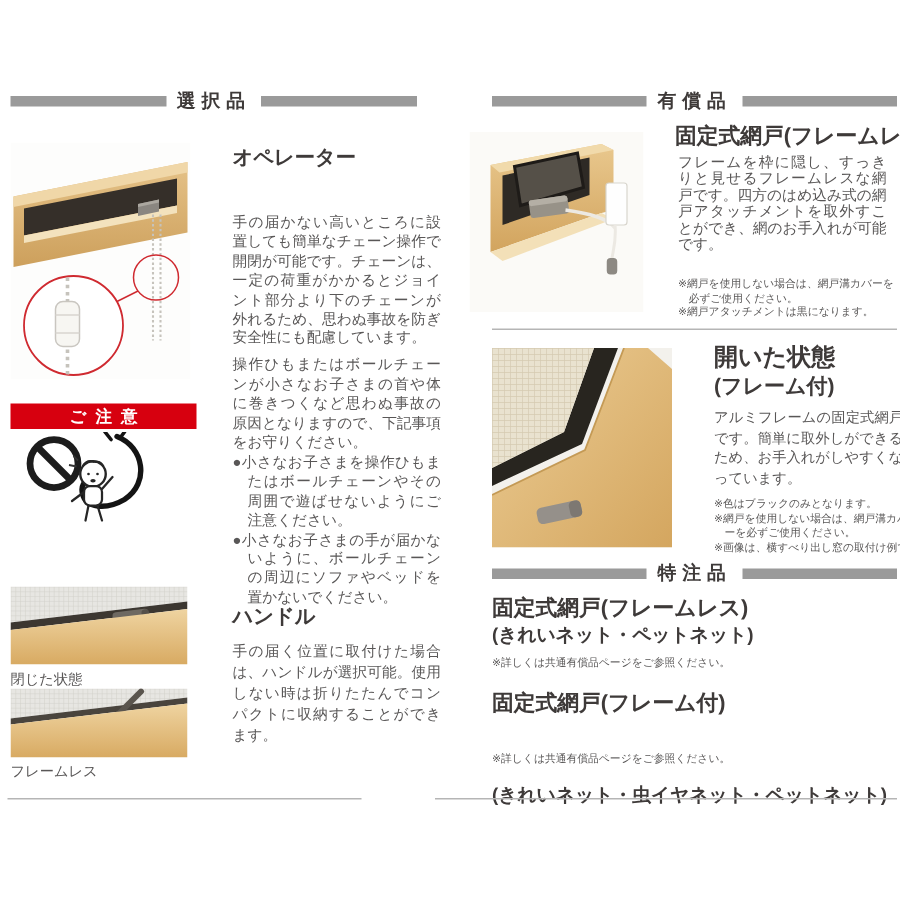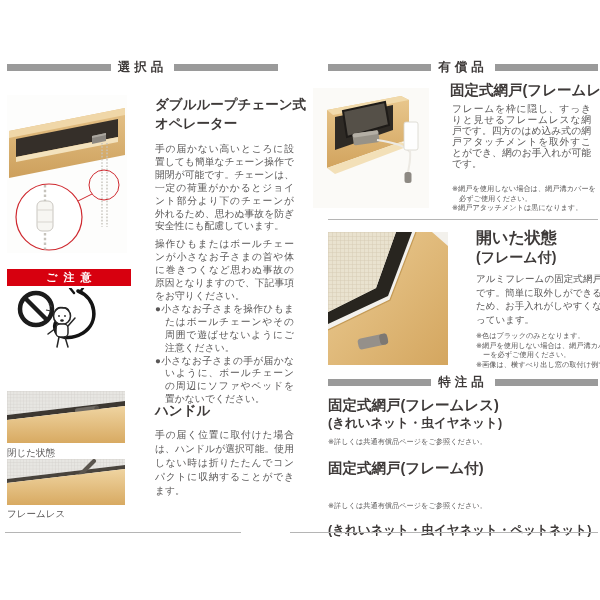--- a/index.html
+++ b/index.html
@@ -56,21 +56,20 @@
       <g clip-path="url(#magclip)">
         <line x1="38" y1="90" x2="38" y2="155" stroke="#c6c3bc" stroke-width="2.4" stroke-dasharray="2.4 2.4"></line>
         <rect x="30" y="106" width="16" height="30" rx="5" fill="#f7f6f2" stroke="#c9c6c0" stroke-width="1"></rect>
         <line x1="30" y1="115" x2="46" y2="115" stroke="#d8d5cf" stroke-width="1"></line>
         <line x1="30" y1="127" x2="46" y2="127" stroke="#d8d5cf" stroke-width="1"></line>
       </g>
     </svg>
   </div>
 
   <div class="abs h-main" style="left:155px;top:95px;font-size:13.5px;line-height:19px;">
-    <div>ダブルループチェーン式</div>
     <div>オペレーター</div>
   </div>
   <div class="abs body-txt" style="left:155px;top:143px;width:139px;font-size:9.8px;line-height:12.9px;">
     <div style="margin-bottom:5px;">手の届かない高いところに設置しても簡単なチェーン操作で開閉が可能です。チェーンは、一定の荷重がかかるとジョイント部分より下のチェーンが外れるため、思わぬ事故を防ぎ安全性にも配慮しています。</div>
     <div>操作ひもまたはボールチェーンが小さなお子さまの首や体に巻きつくなど思わぬ事故の原因となりますので、下記事項をお守りください。</div>
     <div class="hang">●小さなお子さまを操作ひもまたはボールチェーンやその周囲で遊ばせないようにご注意ください。</div>
     <div class="hang">●小さなお子さまの手が届かないように、ボールチェーンの周辺にソファやベッドを置かないでください。</div>
   </div>
 
   <div class="abs caution-badge" style="left:7px;top:269px;width:118px;height:17px;">
@@ -224,21 +223,21 @@
     <div class="note" style="white-space:nowrap;">※画像は、横すべり出し窓の取付け例です。</div>
   </div>
 
   <div class="abs col-header" style="left:328px;top:374px;width:270px;">
     <div class="bar"></div>
     <div class="lbl">特注品</div>
     <div class="bar"></div>
   </div>
 
   <div class="abs h-main" style="left:328px;top:396px;font-size:14.5px;">固定式網戸(フレームレス)</div>
-  <div class="abs h-main" style="left:328px;top:415px;font-size:12.5px;">(きれいネット・虫イヤネット)</div>
+  <div class="abs h-main" style="left:328px;top:415px;font-size:12.5px;">(きれいネット・ペットネット)</div>
   <div class="abs note" style="left:328px;top:437px;width:270px;">※詳しくは共通有償品ページをご参照ください。</div>
 
   <div class="abs h-main" style="left:328px;top:459px;font-size:14.5px;">固定式網戸(フレーム付)</div>
   <div class="abs h-main" style="left:328px;top:478px;font-size:12.5px;margin-top:44px;">(きれいネット・虫イヤネット・ペットネット)</div>
   <div class="abs note" style="left:328px;top:501px;width:270px;">※詳しくは共通有償品ページをご参照ください。</div>
 
   <div class="abs divider" style="left:290px;top:532px;width:308px;"></div>
 
 </div>
 

